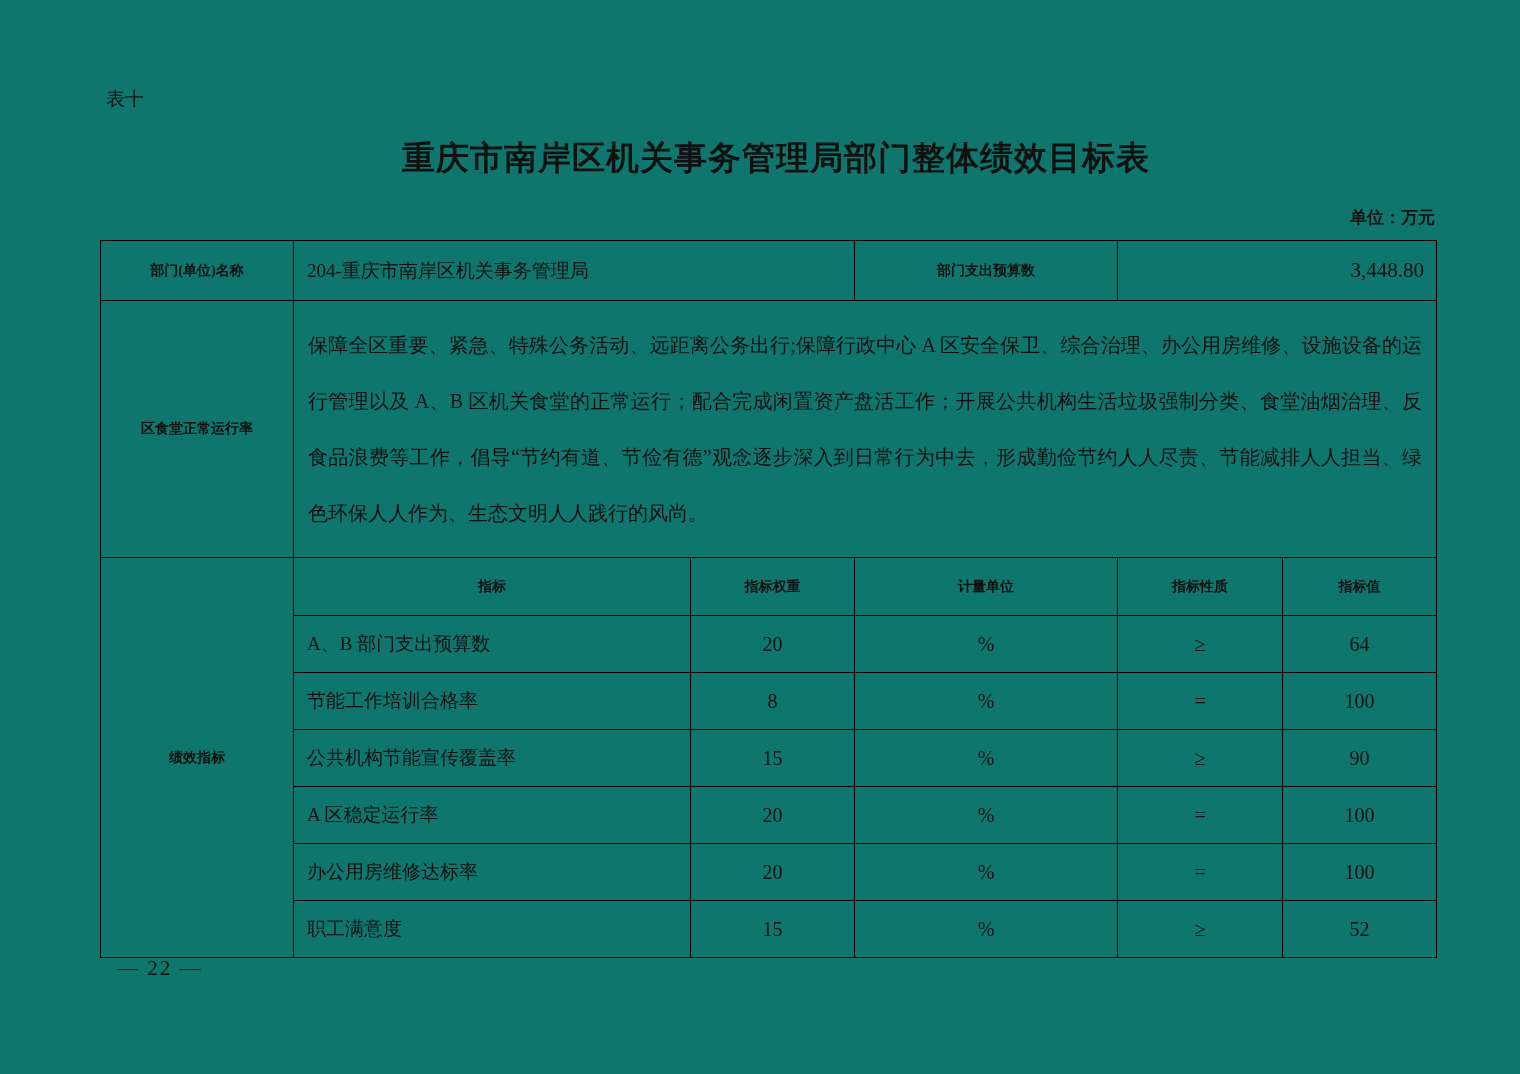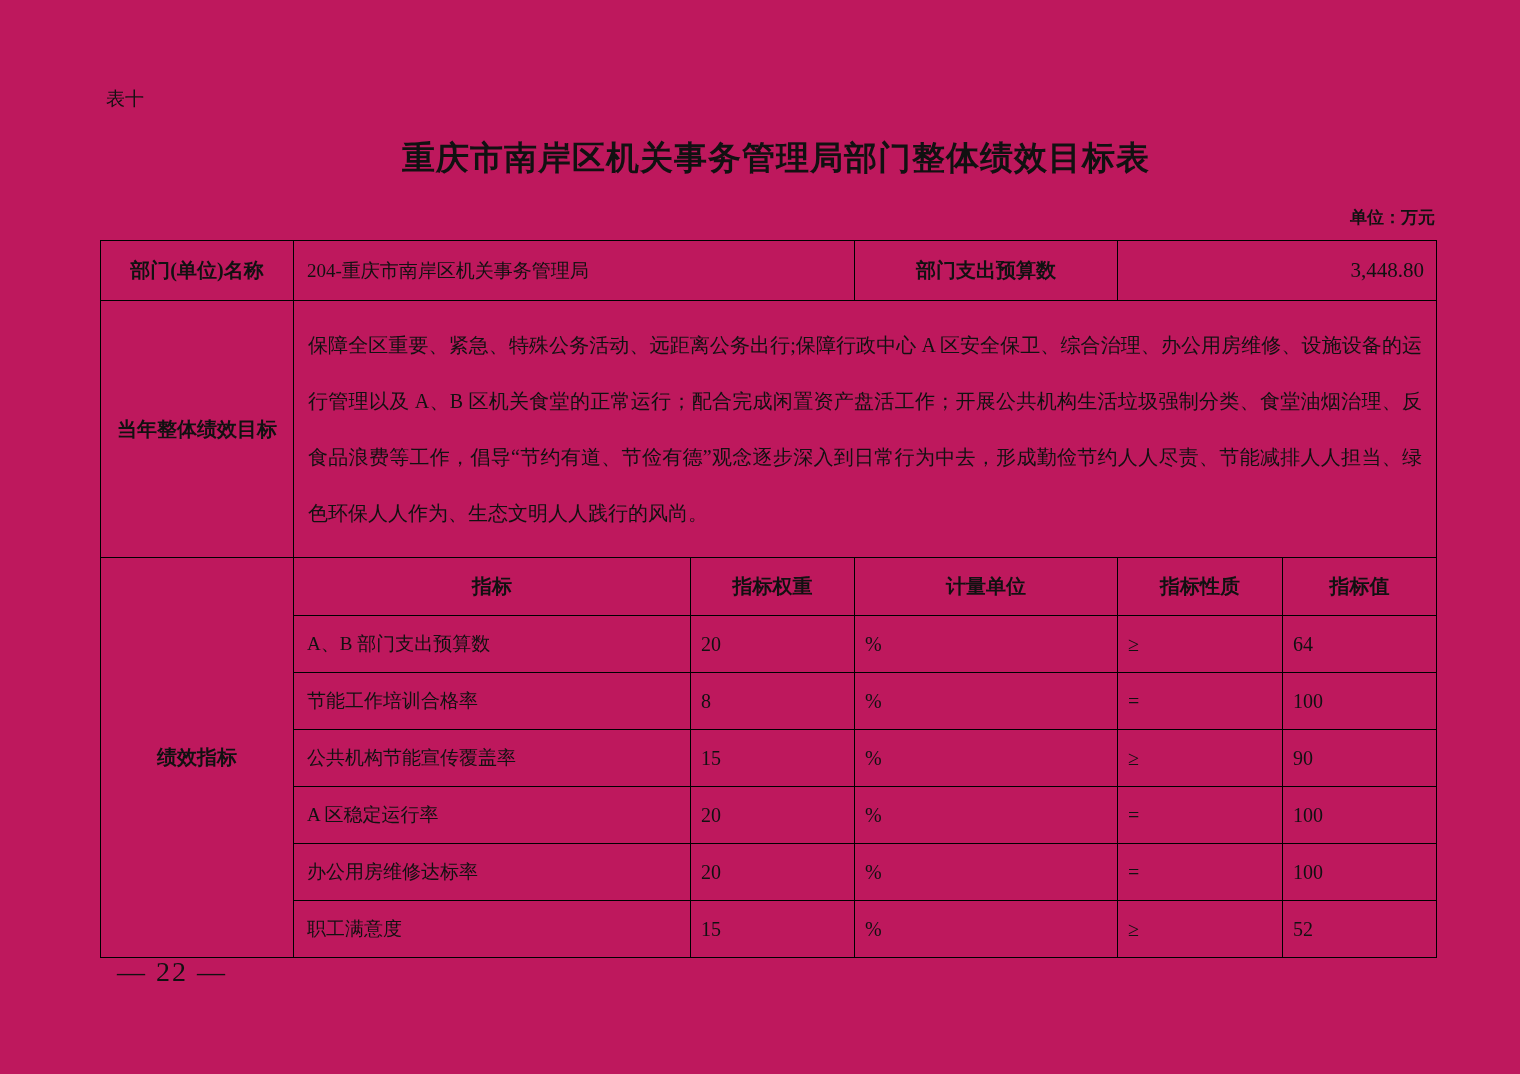--- a/index.html
+++ b/index.html
@@ -6,21 +6,21 @@
     margin: 0;
     padding: 0;
     background: #ffffff;
     font-family: "Liberation Serif", "DejaVu Serif", serif;
     color: #111111;
   }
   .page {
     position: relative;
     width: 1520px;
     height: 1074px;
-    background: #be185d;
+    background: #0f766e;
     overflow: hidden;
   }
   .table-label {
     position: absolute;
     left: 106px;
     top: 86px;
     font-size: 19px;
   }
   .doc-title {
     position: absolute;
@@ -55,47 +55,48 @@
     overflow: hidden;
     word-break: break-all;
   }
   .row-dept td { height: 59px; }
   .row-goal td { height: 224px; }
   .row-head td { height: 57px; }
   .ind-row td  { height: 56px; }
   .cell-label {
     font-weight: bold;
     text-align: center;
-    font-size: 20px;
+    font-size: 14px;
   }
   .cell-left {
     text-align: left;
     padding-left: 13px;
     font-size: 19px;
   }
   .cell-right {
     text-align: right;
     padding-right: 12px;
     font-size: 21px;
   }
   .cell-center {
+    text-align: center;
     font-size: 20px;
   }
   .goal-text {
     text-align: justify;
     vertical-align: middle;
     line-height: 56px;
     font-size: 20px;
     padding: 16px 14px;
   }
   .page-number {
     position: absolute;
     left: 117px;
     top: 956px;
-    font-size: 28px;
+    font-size: 21px;
     letter-spacing: 2px;
   }
 </style>
 </head>
 <body>
 
 <div class="page">
 
   <div class="table-label">表十</div>
 
@@ -113,21 +114,21 @@
       <col style="width:154px">
     </colgroup>
     <tbody id="table-body">
       <tr class="row-dept">
         <td class="cell-label">部门(单位)名称</td>
         <td class="cell-left" colspan="2">204-重庆市南岸区机关事务管理局</td>
         <td class="cell-label">部门支出预算数</td>
         <td class="cell-right" colspan="2">3,448.80</td>
       </tr>
       <tr class="row-goal">
-        <td class="cell-label">当年整体绩效目标</td>
+        <td class="cell-label">区食堂正常运行率</td>
         <td class="goal-text" colspan="5">保障全区重要、紧急、特殊公务活动、远距离公务出行;保障行政中心 A 区安全保卫、综合治理、办公用房维修、设施设备的运行管理以及 A、B 区机关食堂的正常运行；配合完成闲置资产盘活工作；开展公共机构生活垃圾强制分类、食堂油烟治理、反食品浪费等工作，倡导“节约有道、节俭有德”观念逐步深入到日常行为中去，形成勤俭节约人人尽责、节能减排人人担当、绿色环保人人作为、生态文明人人践行的风尚。</td>
       </tr>
       <tr class="row-head">
         <td class="cell-label" rowspan="7">绩效指标</td>
         <td class="cell-label">指标</td>
         <td class="cell-label">指标权重</td>
         <td class="cell-label">计量单位</td>
         <td class="cell-label">指标性质</td>
         <td class="cell-label">指标值</td>
       </tr>

